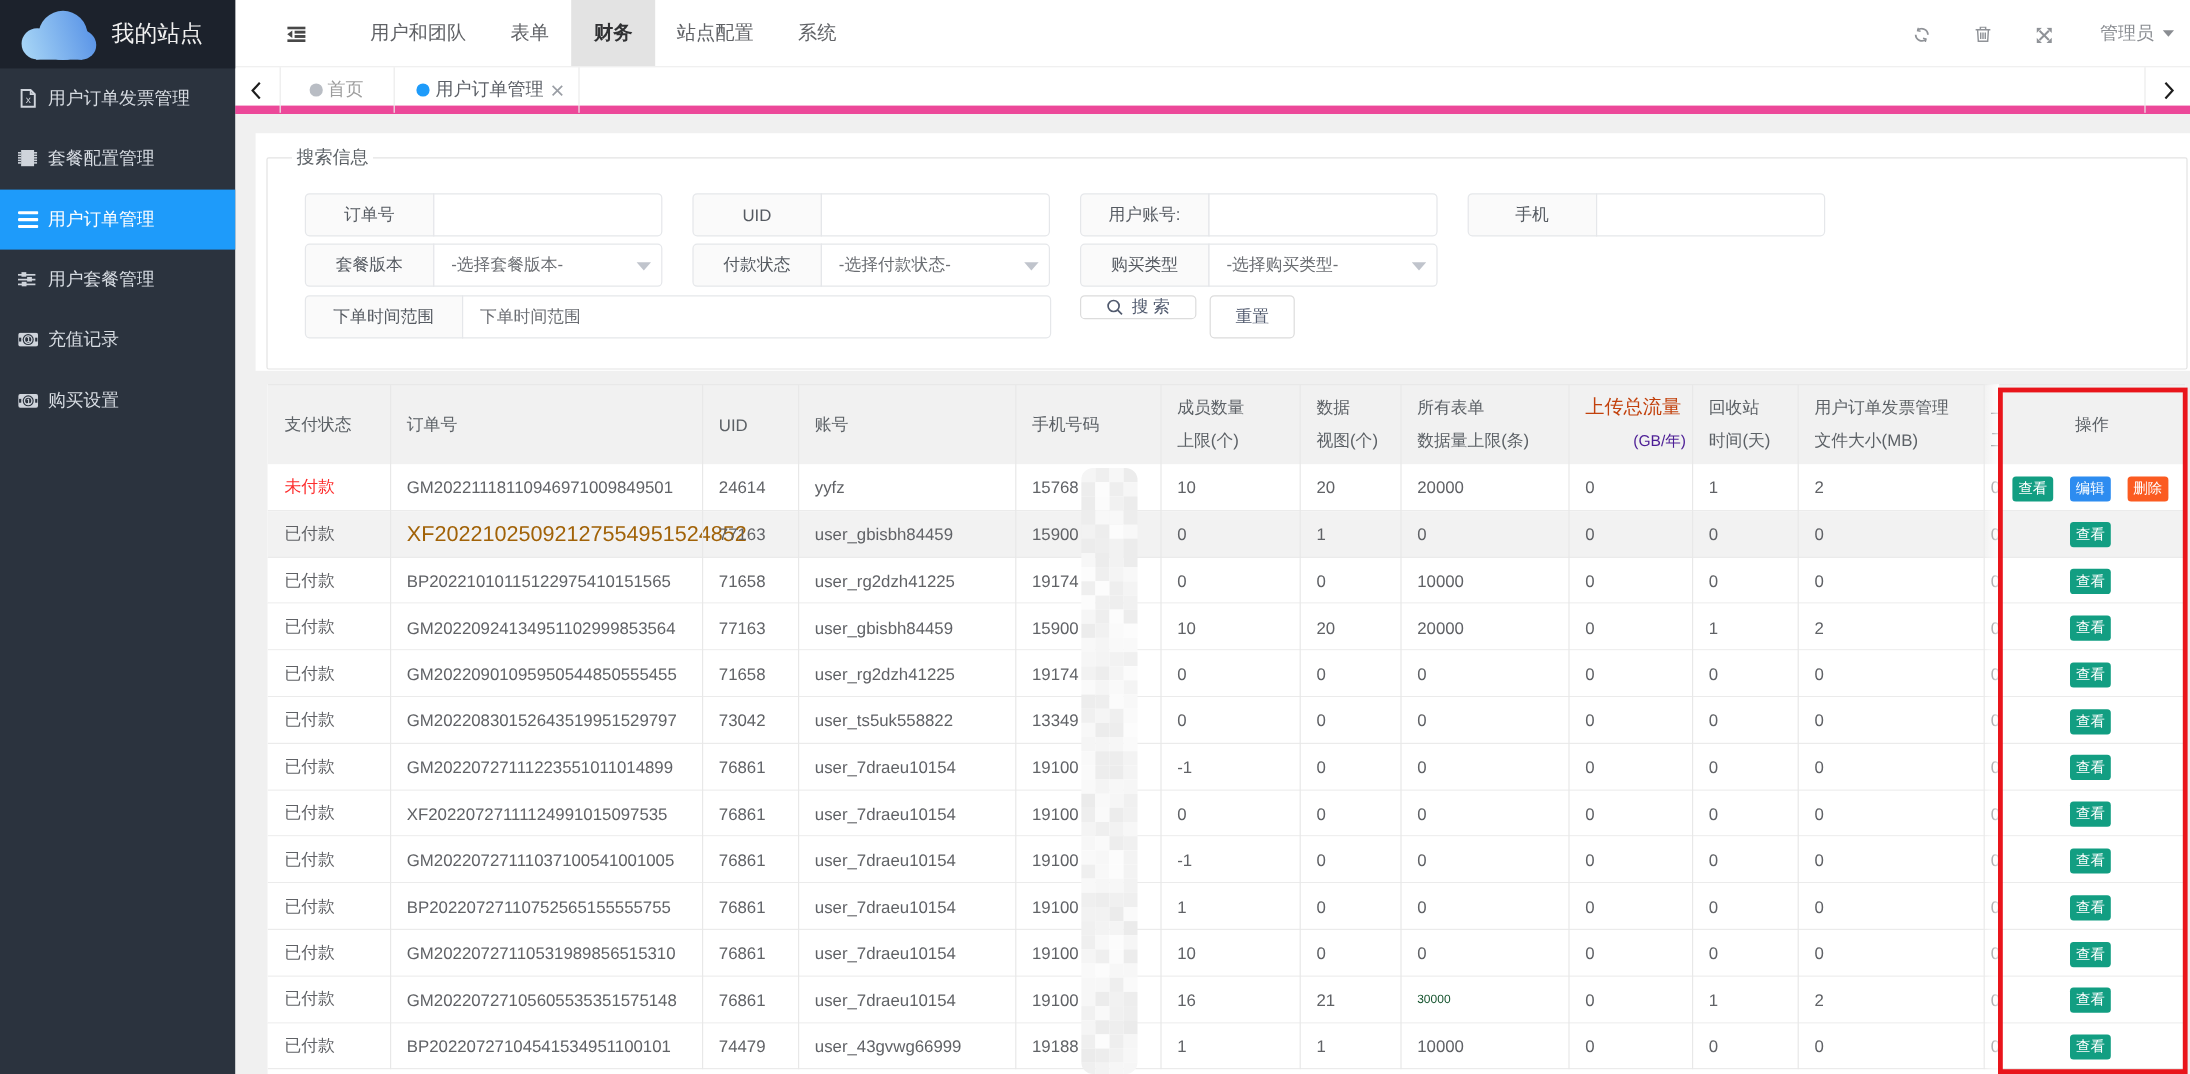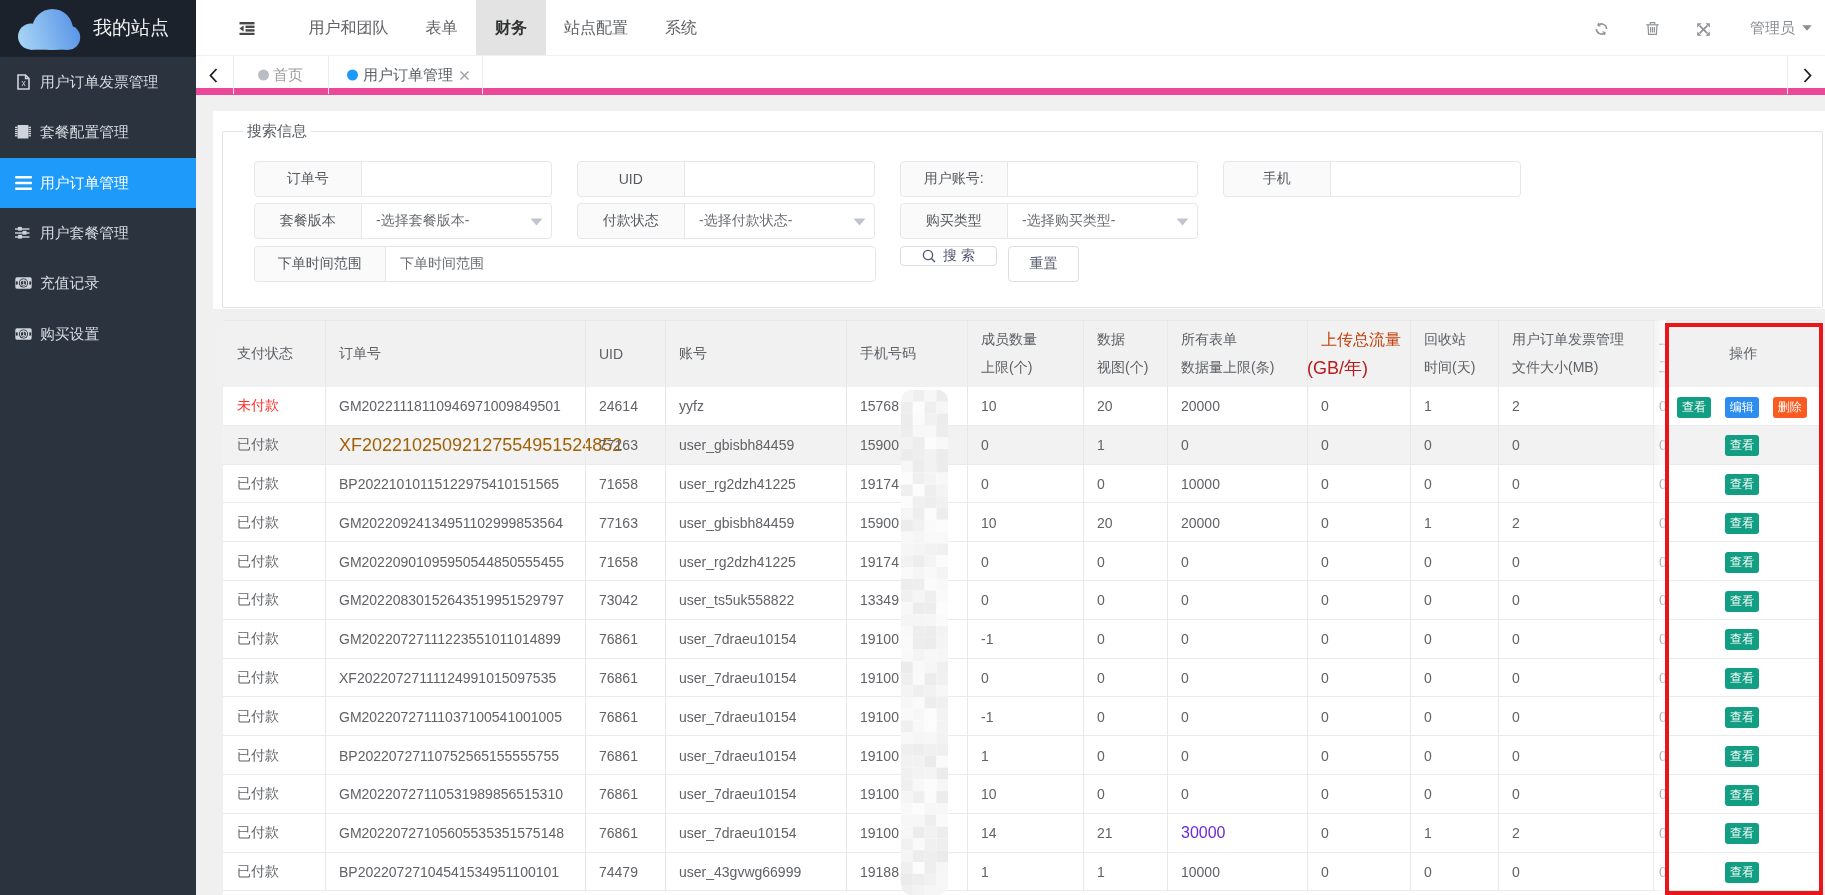--- a/index.html
+++ b/index.html
@@ -111,21 +111,21 @@
     <span style="position:absolute;left:376px;top:33.5px;transform:translateY(-50%);font-size:14px;color:#5c6166;white-space:nowrap">UID</span>
     <span style="position:absolute;left:456px;top:33.5px;transform:translateY(-50%);font-size:14px;color:#5c6166;white-space:nowrap">账号</span>
     <span style="position:absolute;left:637px;top:33.5px;transform:translateY(-50%);font-size:14px;color:#5c6166;white-space:nowrap">手机号码</span>
     <span style="position:absolute;left:758px;top:20px;transform:translateY(-50%);font-size:14px;color:#5c6166;white-space:nowrap">成员数量</span>
     <span style="position:absolute;left:758px;top:48px;transform:translateY(-50%);font-size:14px;color:#5c6166;white-space:nowrap">上限(个)</span>
     <span style="position:absolute;left:874px;top:20px;transform:translateY(-50%);font-size:14px;color:#5c6166;white-space:nowrap">数据</span>
     <span style="position:absolute;left:874px;top:48px;transform:translateY(-50%);font-size:14px;color:#5c6166;white-space:nowrap">视图(个)</span>
     <span style="position:absolute;left:958px;top:20px;transform:translateY(-50%);font-size:14px;color:#5c6166;white-space:nowrap">所有表单</span>
     <span style="position:absolute;left:958px;top:48px;transform:translateY(-50%);font-size:14px;color:#5c6166;white-space:nowrap">数据量上限(条)</span>
     <span style="position:absolute;left:1098px;top:20px;transform:translateY(-50%);font-size:16px;color:#c2410c;white-space:nowrap">上传总流量</span>
-    <span style="position:absolute;left:1084px;top:48px;transform:translateY(-50%);font-size:18px;color:#b91c1c;white-space:nowrap">(GB/年)</span>
+    <span style="position:absolute;left:1138px;top:48px;transform:translateY(-50%);font-size:13px;color:#4c1d95;white-space:nowrap">(GB/年)</span>
     <span style="position:absolute;left:1201px;top:20px;transform:translateY(-50%);font-size:14px;color:#5c6166;white-space:nowrap">回收站</span>
     <span style="position:absolute;left:1201px;top:48px;transform:translateY(-50%);font-size:14px;color:#5c6166;white-space:nowrap">时间(天)</span>
     <span style="position:absolute;left:1289px;top:20px;transform:translateY(-50%);font-size:14px;color:#5c6166;white-space:nowrap">用户订单发票管理</span>
     <span style="position:absolute;left:1289px;top:48px;transform:translateY(-50%);font-size:14px;color:#5c6166;white-space:nowrap">文件大小(MB)</span>
     <span style="position:absolute;left:1436px;top:20px;transform:translateY(-50%);font-size:14px;color:#5c6166">上</span>
     <span style="position:absolute;left:1436px;top:48px;transform:translateY(-50%);font-size:14px;color:#5c6166">工</span>
     <div style="position:absolute;left:0;top:67.0px;width:100%;height:38.8px;background:#fff;border-bottom:1px solid #ebebeb;box-sizing:border-box"></div>
     <span style="position:absolute;left:14px;top:86.4px;transform:translateY(-50%);font-size:14px;color:#fd2d2d;white-space:nowrap">未付款</span>
     <span style="position:absolute;left:116px;top:86.4px;transform:translateY(-50%);font-size:14px;color:#606266;white-space:nowrap">GM20221118110946971009849501</span>
     <span style="position:absolute;left:376px;top:86.4px;transform:translateY(-50%);font-size:14px;color:#606266;white-space:nowrap">24614</span>
@@ -267,23 +267,23 @@
     <span style="position:absolute;left:1098px;top:474.4px;transform:translateY(-50%);font-size:14px;color:#606266;white-space:nowrap">0</span>
     <span style="position:absolute;left:1201px;top:474.4px;transform:translateY(-50%);font-size:14px;color:#606266;white-space:nowrap">0</span>
     <span style="position:absolute;left:1289px;top:474.4px;transform:translateY(-50%);font-size:14px;color:#606266;white-space:nowrap">0</span>
     <span style="position:absolute;left:1436px;top:474.4px;transform:translateY(-50%);font-size:14px;color:#606266">0</span>
     <div style="position:absolute;left:0;top:493.8px;width:100%;height:38.8px;background:#fff;border-bottom:1px solid #ebebeb;box-sizing:border-box"></div>
     <span style="position:absolute;left:14px;top:513.2px;transform:translateY(-50%);font-size:14px;color:#606266;white-space:nowrap">已付款</span>
     <span style="position:absolute;left:116px;top:513.2px;transform:translateY(-50%);font-size:14px;color:#606266;white-space:nowrap">GM20220727105605535351575148</span>
     <span style="position:absolute;left:376px;top:513.2px;transform:translateY(-50%);font-size:14px;color:#606266;white-space:nowrap">76861</span>
     <span style="position:absolute;left:456px;top:513.2px;transform:translateY(-50%);font-size:14px;color:#606266;white-space:nowrap">user_7draeu10154</span>
     <span style="position:absolute;left:637px;top:513.2px;transform:translateY(-50%);font-size:14px;color:#606266;white-space:nowrap">19100</span>
-    <span style="position:absolute;left:758px;top:513.2px;transform:translateY(-50%);font-size:14px;color:#606266;white-space:nowrap">14</span>
+    <span style="position:absolute;left:758px;top:513.2px;transform:translateY(-50%);font-size:14px;color:#606266;white-space:nowrap">16</span>
     <span style="position:absolute;left:874px;top:513.2px;transform:translateY(-50%);font-size:14px;color:#606266;white-space:nowrap">21</span>
-    <span style="position:absolute;left:958px;top:513.2px;transform:translateY(-50%);font-size:16px;color:#6d28d9;white-space:nowrap">30000</span>
+    <span style="position:absolute;left:958px;top:513.2px;transform:translateY(-50%);font-size:10px;color:#14532d;white-space:nowrap">30000</span>
     <span style="position:absolute;left:1098px;top:513.2px;transform:translateY(-50%);font-size:14px;color:#606266;white-space:nowrap">0</span>
     <span style="position:absolute;left:1201px;top:513.2px;transform:translateY(-50%);font-size:14px;color:#606266;white-space:nowrap">1</span>
     <span style="position:absolute;left:1289px;top:513.2px;transform:translateY(-50%);font-size:14px;color:#606266;white-space:nowrap">2</span>
     <span style="position:absolute;left:1436px;top:513.2px;transform:translateY(-50%);font-size:14px;color:#606266">0</span>
     <div style="position:absolute;left:0;top:532.6px;width:100%;height:38.8px;background:#fff;border-bottom:1px solid #ebebeb;box-sizing:border-box"></div>
     <span style="position:absolute;left:14px;top:552.0px;transform:translateY(-50%);font-size:14px;color:#606266;white-space:nowrap">已付款</span>
     <span style="position:absolute;left:116px;top:552.0px;transform:translateY(-50%);font-size:14px;color:#606266;white-space:nowrap">BP20220727104541534951100101</span>
     <span style="position:absolute;left:376px;top:552.0px;transform:translateY(-50%);font-size:14px;color:#606266;white-space:nowrap">74479</span>
     <span style="position:absolute;left:456px;top:552.0px;transform:translateY(-50%);font-size:14px;color:#606266;white-space:nowrap">user_43gvwg66999</span>
     <span style="position:absolute;left:637px;top:552.0px;transform:translateY(-50%);font-size:14px;color:#606266;white-space:nowrap">19188</span>

